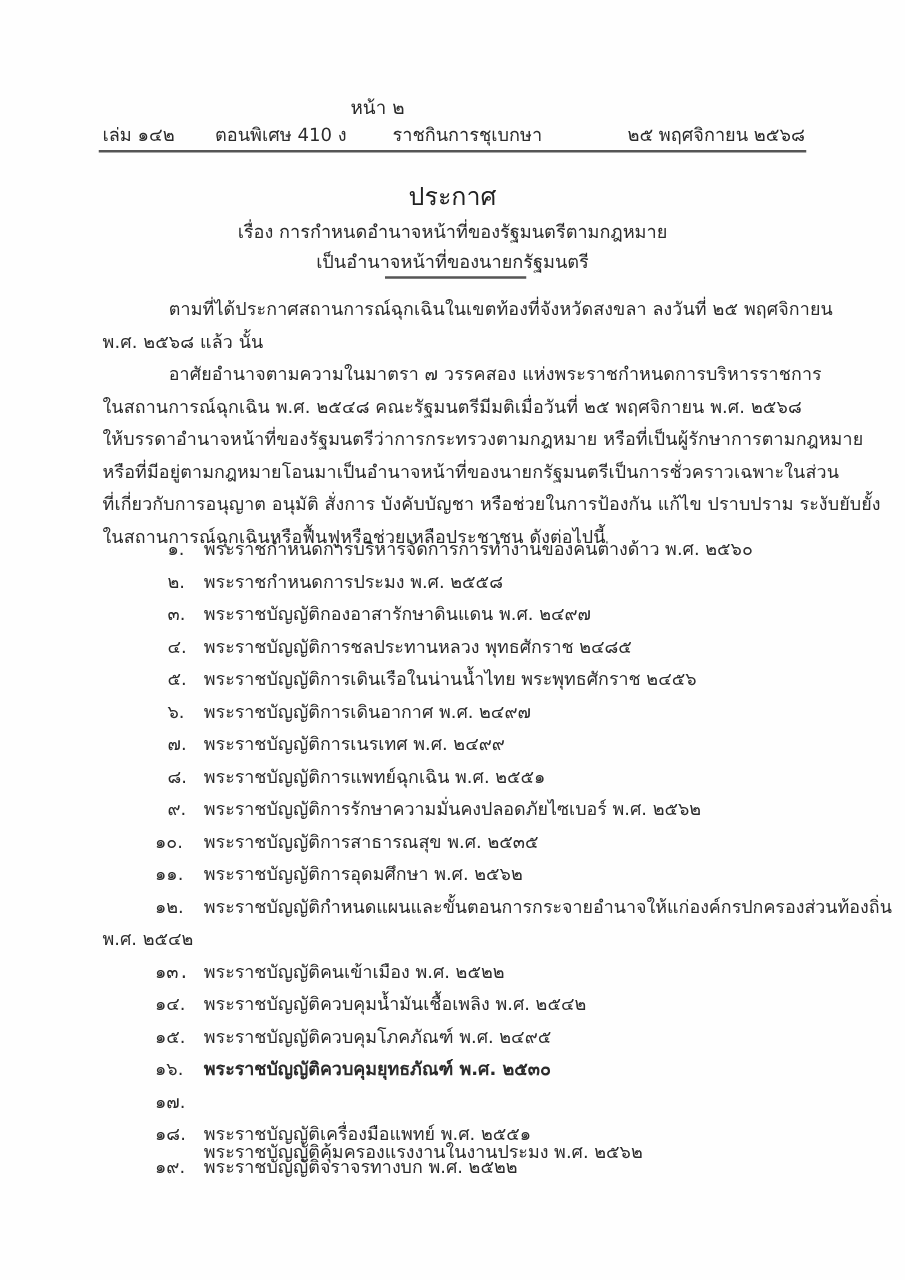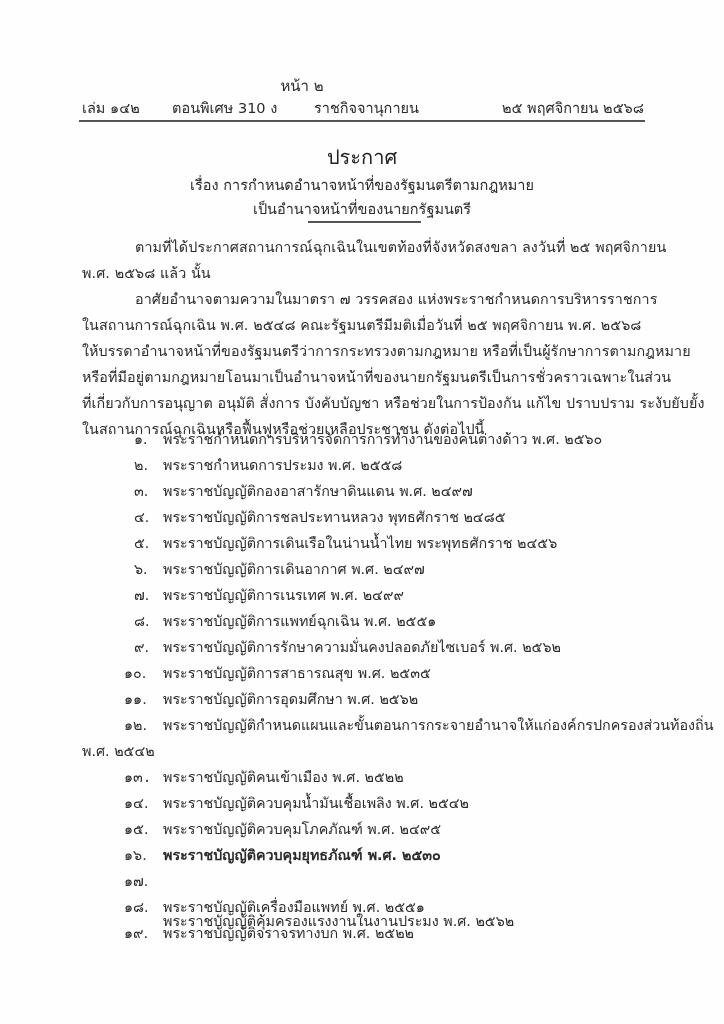--- a/index.html
+++ b/index.html
@@ -24,22 +24,22 @@
   </style>
 </head>
 <body>
 
 <div class="page">
 
   <div class="abs page-no">หน้า ๒</div>
 
   <div class="abs header-row">
     <span style="left:0px;">เล่ม ๑๔๒</span>
-    <span style="left:90px;">ตอนพิเศษ 310 ง</span>
-    <span style="left:232px;">ราชกิจจานุกายน</span>
+    <span style="left:90px;">ตอนพิเศษ 410 ง</span>
+    <span style="left:232px;">ราชกินการชุเบกษา</span>
     <span style="right:0px;">๒๕ พฤศจิกายน ๒๕๖๘</span>
   </div>
   <div class="abs header-rule"></div>
 
   <div class="abs title">ประกาศ</div>
   <div class="abs subject">เรื่อง  การกำหนดอำนาจหน้าที่ของรัฐมนตรีตามกฎหมาย</div>
   <div class="abs subject2">เป็นอำนาจหน้าที่ของนายกรัฐมนตรี</div>
   <div class="abs divider"></div>
 
   <div class="abs para-line" style="top:236px; left:135px;">ตามที่ได้ประกาศสถานการณ์ฉุกเฉินในเขตท้องที่จังหวัดสงขลา  ลงวันที่  ๒๕  พฤศจิกายน</div>

